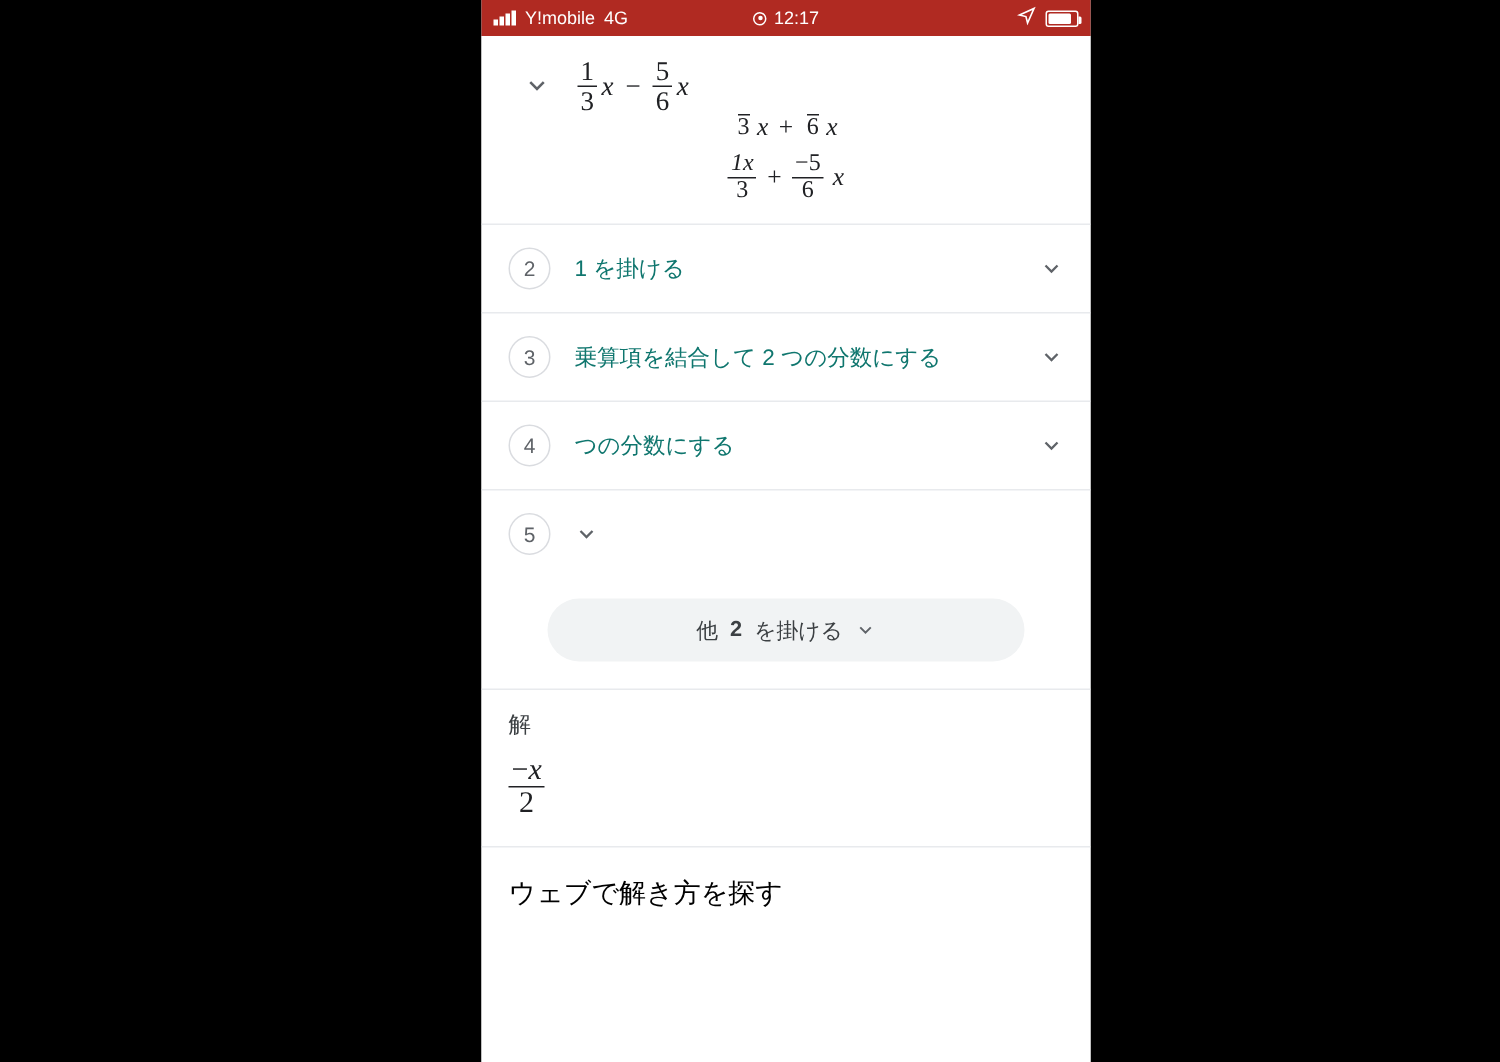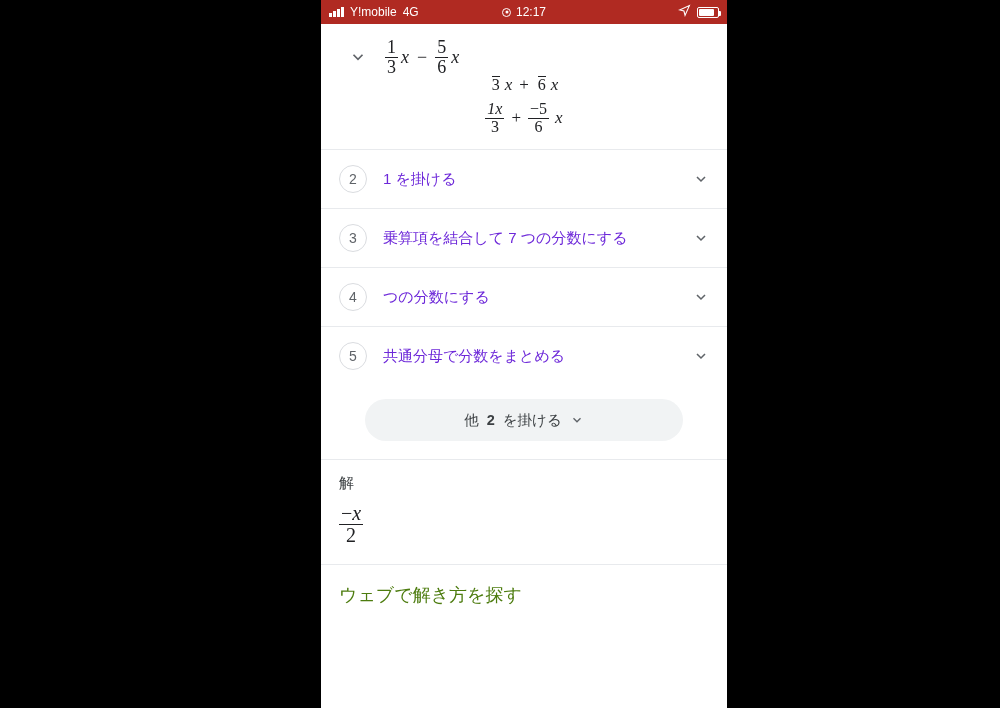--- a/index.html
+++ b/index.html
@@ -27,32 +27,32 @@
   .frac .num { border-bottom:1.2px solid #202124; padding:0 2px; }
   .frac .den { padding:0 2px; }
   .it { font-style:italic; font-family:"Times New Roman",serif; }
   .expr-block { font-family:"Times New Roman",serif; font-size:18px; display:flex; align-items:center; gap:3px; }
   .steps-display { display:flex; flex-direction:column; align-items:center; gap:6px; padding:0 0 14px 0; margin-top:-4px; }
   .steps-display .row { display:flex; align-items:center; gap:3px; font-family:"Times New Roman",serif; font-size:17px; }
   .steps-display .frac { font-size:16px; }
   .divider { border-top:1px solid #e8eaed; }
   .step { display:flex; align-items:center; padding:15px 18px; gap:16px; cursor:pointer; }
   .step-num { width:28px; height:28px; border:1.3px solid #dadce0; border-radius:50%; display:flex; align-items:center; justify-content:center; font-size:14px; color:#5f6368; flex-shrink:0; }
-  .step-label { flex:1; font-size:15px; color:#6d28d9; }
+  .step-label { flex:1; font-size:15px; color:#0f766e; }
   .step-chev { width:16px; height:16px; }
   .step-chev svg { width:100%; height:100%; stroke:#5f6368; stroke-width:2.3; fill:none; }
   .more-pill { margin:14px 44px 18px 44px; background:#f1f3f4; border-radius:22px; height:42px; display:flex; align-items:center; justify-content:center; gap:8px; font-size:14.5px; color:#3c4043; cursor:pointer; }
   .more-pill b { font-weight:700; }
   .more-pill .pc { width:14px; height:14px; }
   .more-pill .pc svg { width:100%; height:100%; stroke:#5f6368; stroke-width:2.3; fill:none; }
   .sect { padding:14px 18px 10px 18px; }
   .sect-title { font-size:15px; color:#3c4043; margin-bottom:10px; }
   .answer .frac { font-size:20px; }
   .answer .frac .num { border-bottom:1.4px solid #202124; }
-  .web-title { font-size:18px; color:#4d7c0f; padding:18px 18px 8px 18px; }
+  .web-title { font-size:18px; color:#000000; padding:18px 18px 8px 18px; }
   .web-desc { font-size:12.5px; color:#9aa0a6; line-height:1.55; padding:0 18px; }
   .minus { font-family:"Times New Roman",serif; }
 </style>
 </head>
 <body>
 
 <div class="phone">
 
   <div class="status">
     <div class="status-left">
@@ -136,37 +136,36 @@
     <div class="step">
       <span class="step-num">2</span>
       <span class="step-label">1 を掛ける</span>
       <span class="step-chev"><svg viewBox="0 0 24 24">
             <polyline points="6 9 12 15 18 9"></polyline>
           </svg></span>
     </div>
     <div class="divider"></div>
     <div class="step">
       <span class="step-num">3</span>
-      <span class="step-label">乗算項を結合して 7 つの分数にする</span>
+      <span class="step-label">乗算項を結合して 2 つの分数にする</span>
       <span class="step-chev"><svg viewBox="0 0 24 24">
             <polyline points="6 9 12 15 18 9"></polyline>
           </svg></span>
     </div>
     <div class="divider"></div>
     <div class="step">
       <span class="step-num">4</span>
       <span class="step-label">つの分数にする</span>
       <span class="step-chev"><svg viewBox="0 0 24 24">
             <polyline points="6 9 12 15 18 9"></polyline>
           </svg></span>
     </div>
     <div class="divider"></div>
     <div class="step">
       <span class="step-num">5</span>
-      <span class="step-label">共通分母で分数をまとめる</span>
       <span class="step-chev"><svg viewBox="0 0 24 24">
             <polyline points="6 9 12 15 18 9"></polyline>
           </svg></span>
     </div>
 
     <div class="more-pill">
       <span>他 </span>
         <b>2</b>
         <span> を掛ける</span>
       <span class="pc"><svg viewBox="0 0 24 24">

